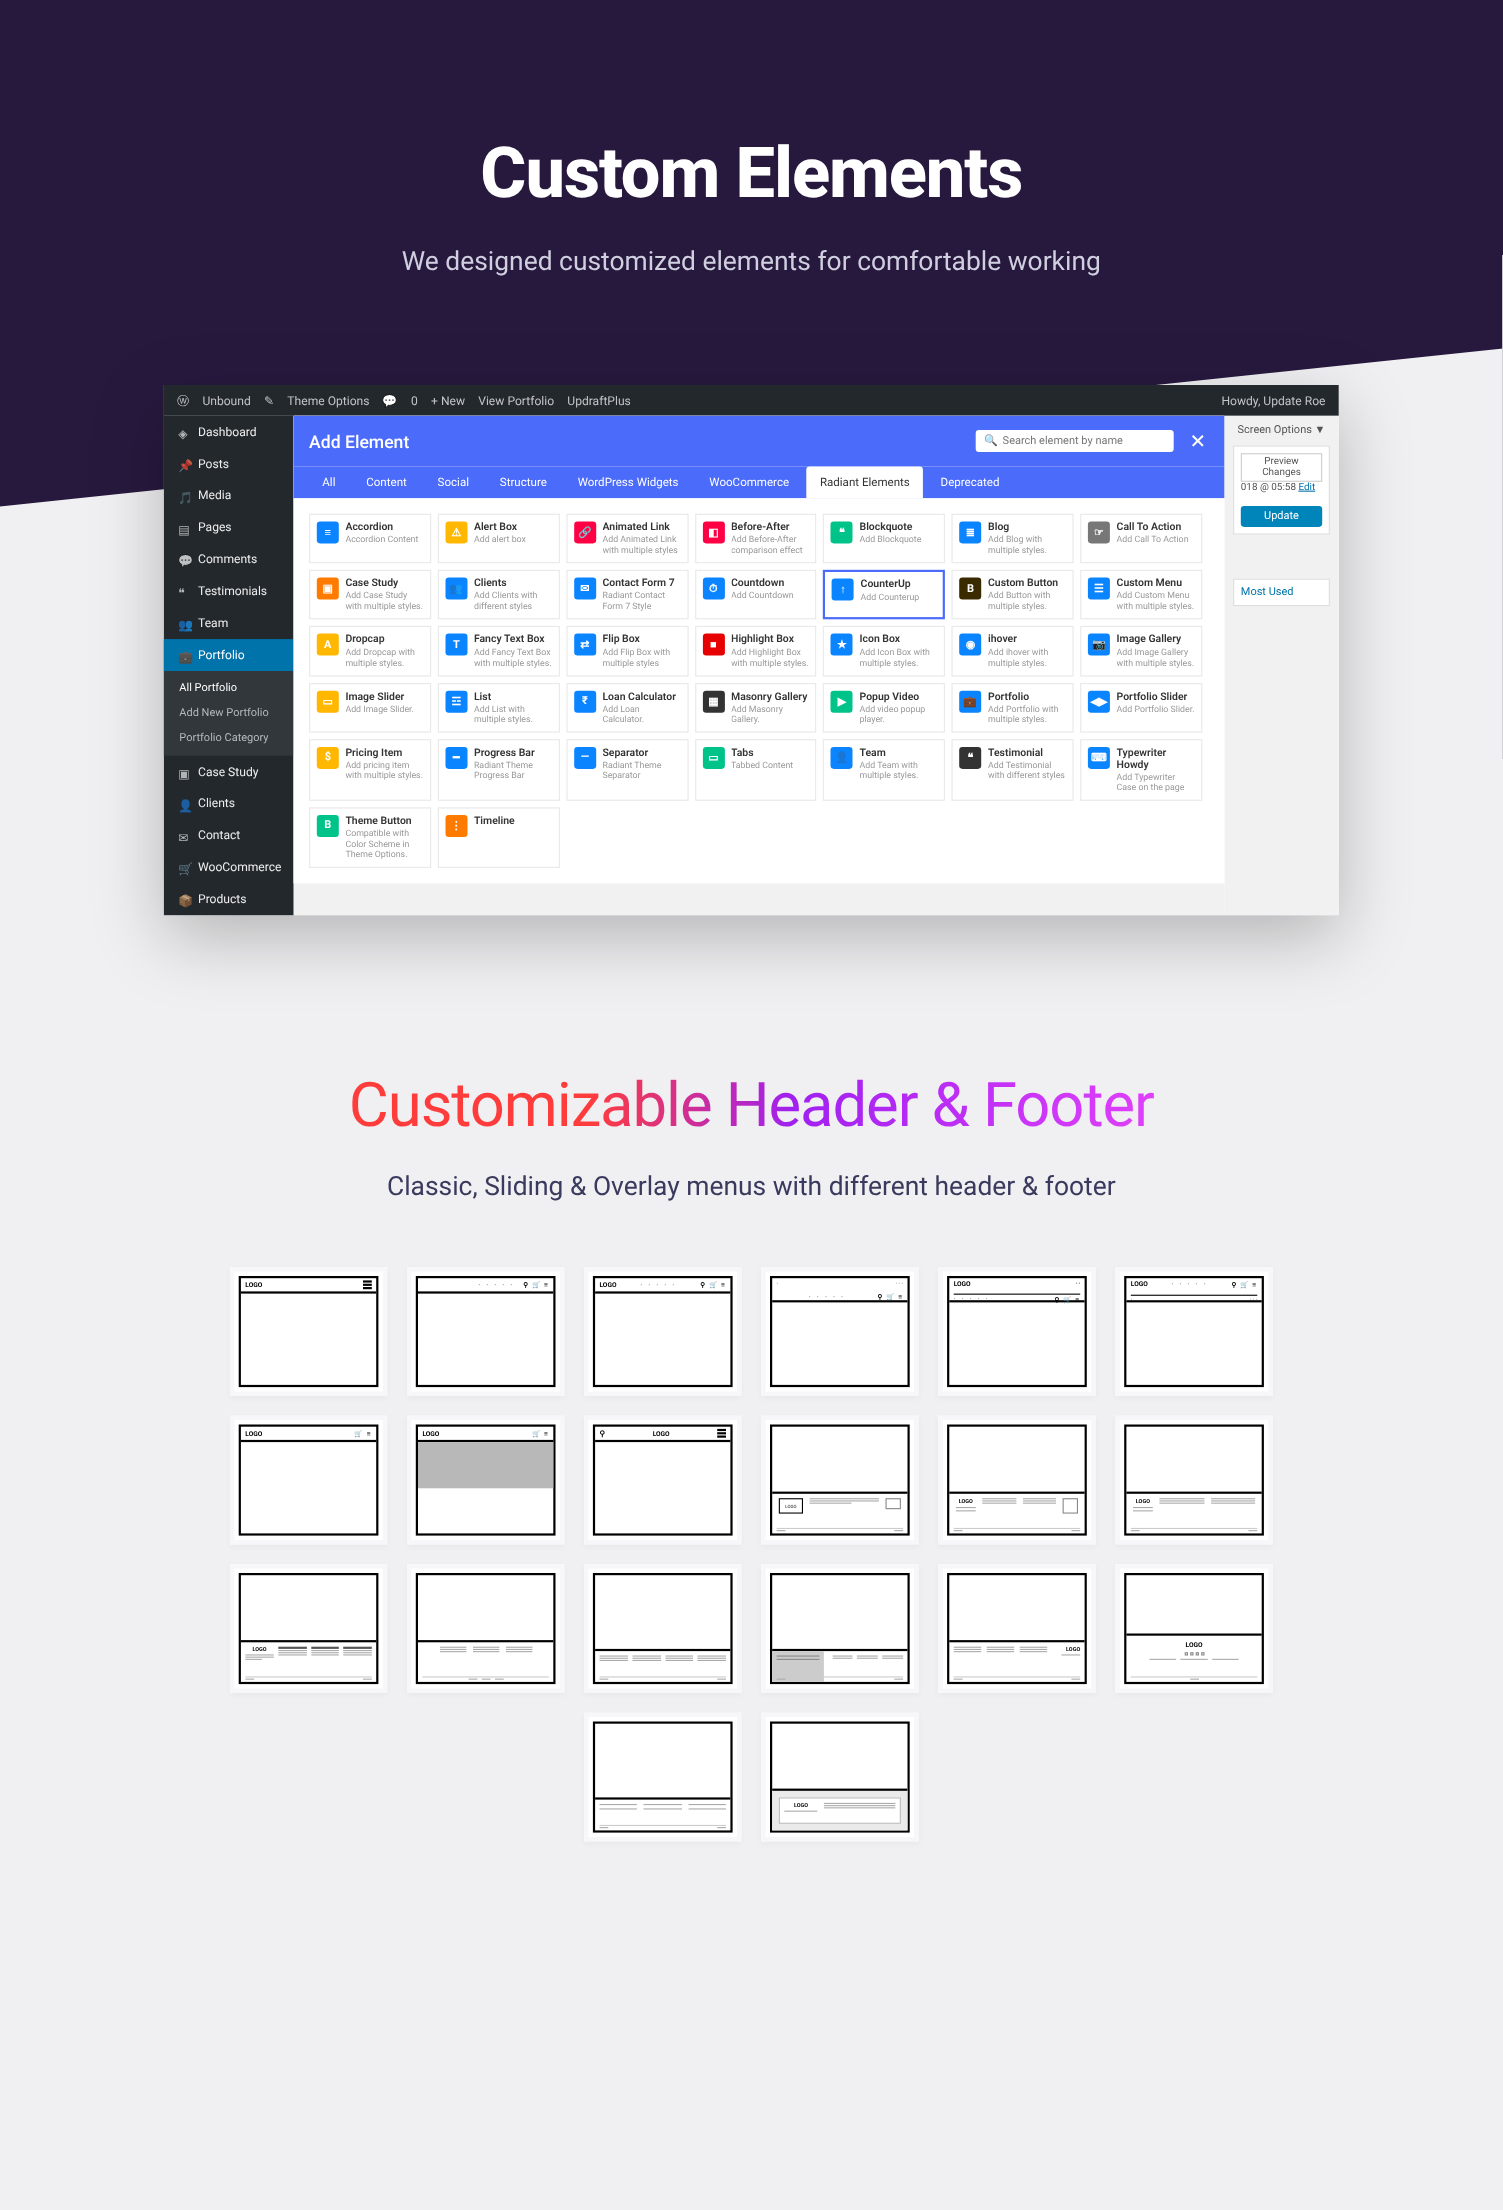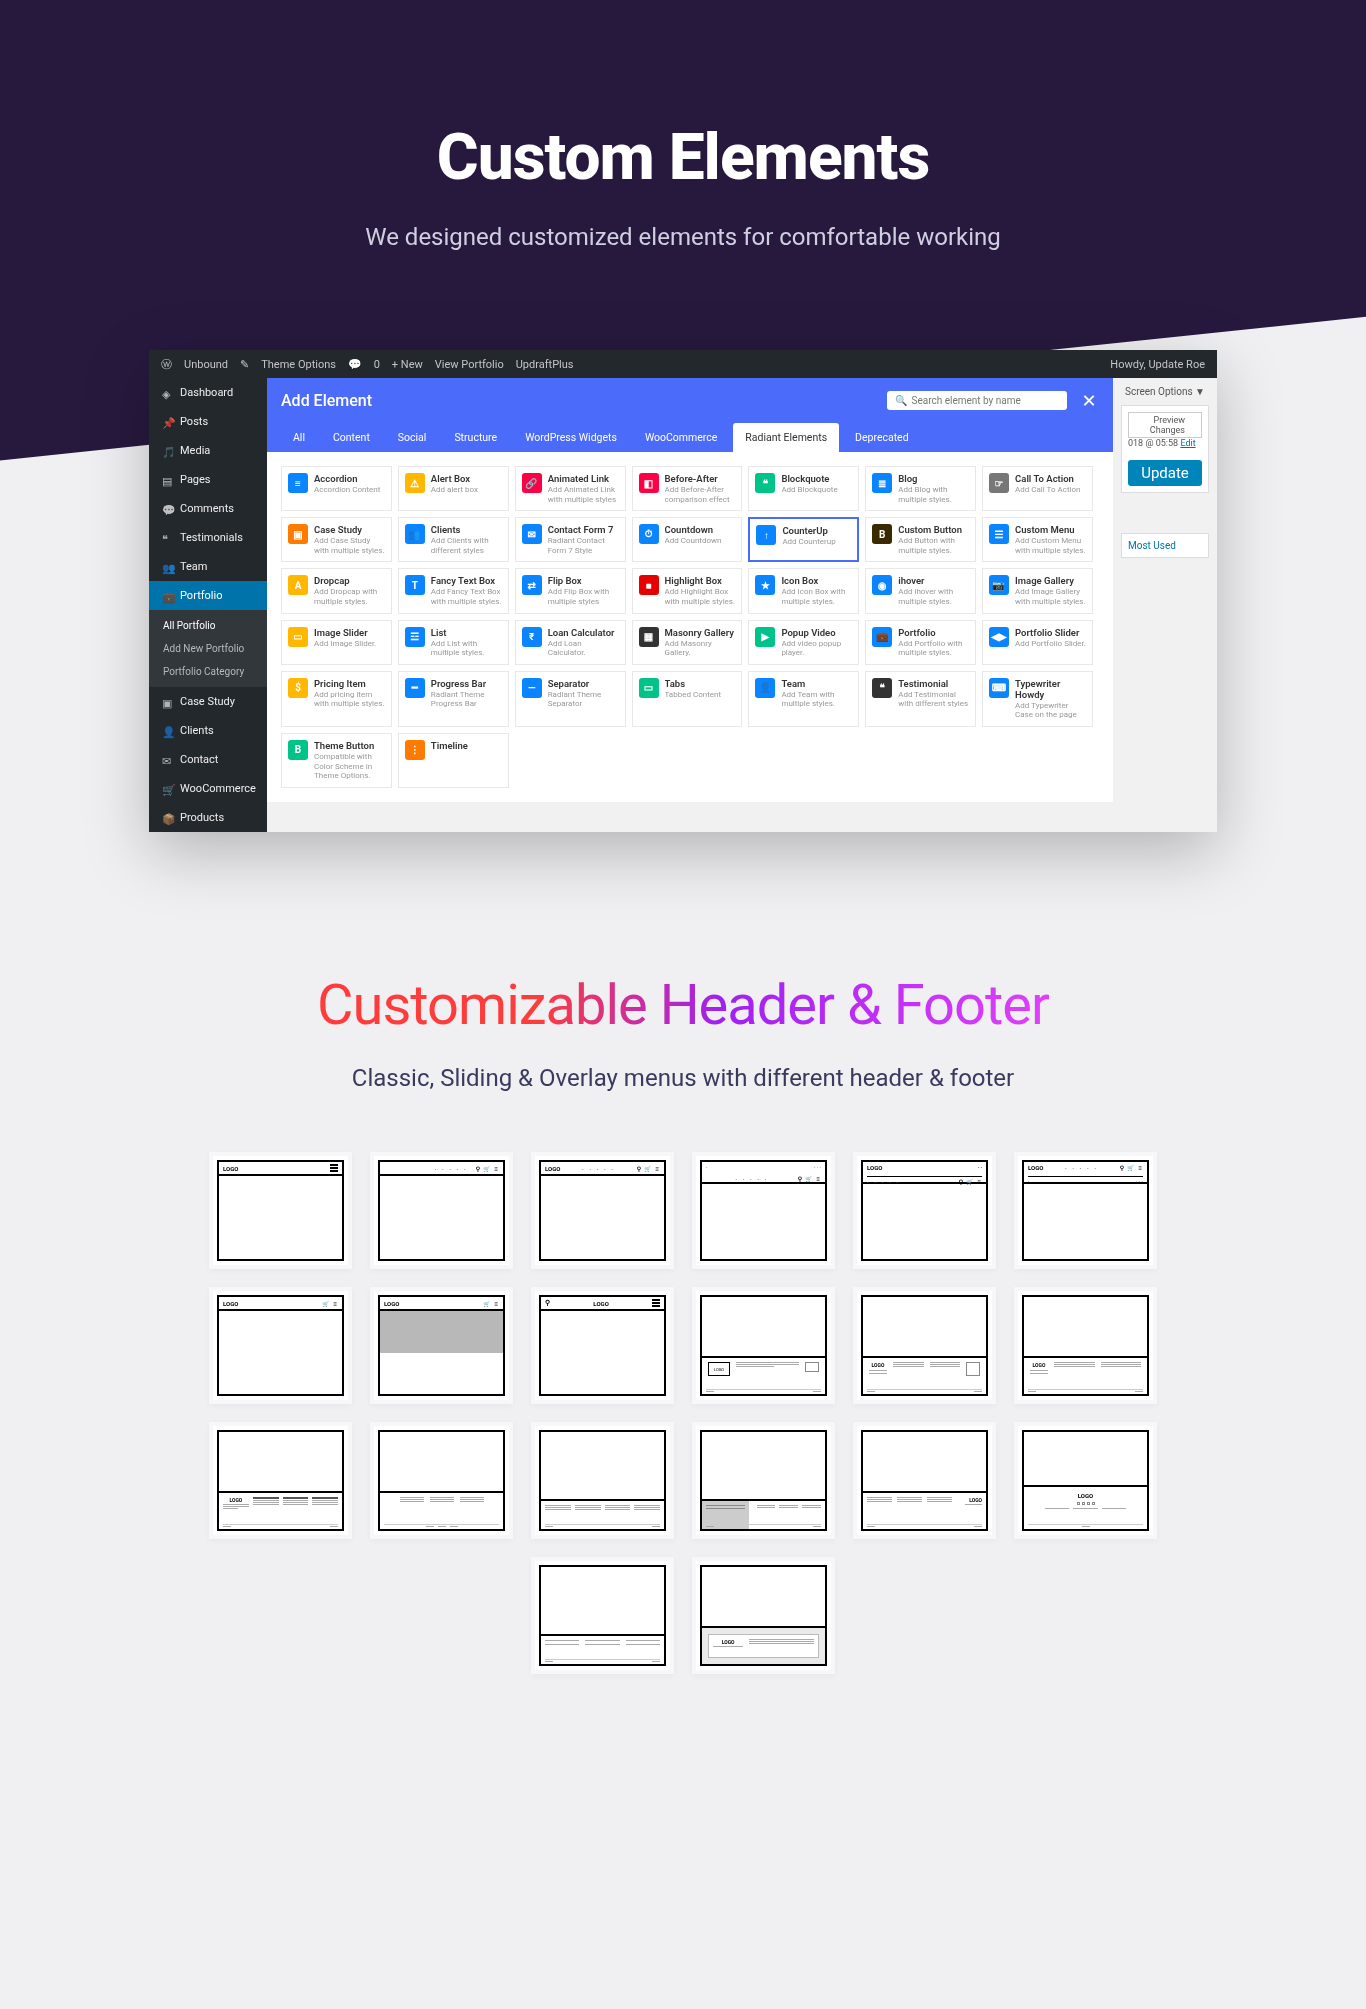--- a/index.html
+++ b/index.html
@@ -15,21 +15,21 @@
 .wp-topbar .howdy{margin-left:auto}
 .wp-body{display:flex}
 .wp-sidebar{width:118px;background:#23282d;color:#eee;font-size:11px}
 .wp-menu-item{padding:8px 10px;display:flex;align-items:center;gap:8px;color:#eee;border-left:3px solid transparent}
 .wp-menu-item.active{background:#0073aa;color:#fff;border-left-color:#0073aa}
 .wp-submenu{background:#32373c;padding:4px 0}
 .wp-submenu div{padding:6px 14px;color:#b4b9be;font-size:10px}
 .wp-submenu div.sel{color:#fff}
 .wp-main{flex:1;background:#f1f1f1;position:relative}
 .wp-right{width:104px;background:#f1f1f1;padding:8px;font-size:10px;color:#555}
-.wp-right .btn{background:#0085ba;color:#fff;padding:4px 10px;border-radius:3px;text-align:center;margin-top:12px;font-size:15px}
+.wp-right .btn{background:#0085ba;color:#fff;padding:4px 10px;border-radius:3px;text-align:center;margin-top:12px;font-size:10px}
 .wp-right .box{border:1px solid #ddd;background:#fff;margin-top:40px;padding:6px;font-size:10px}
 .modal{background:#fff;margin:0}
 .modal-head{background:#4b6bfb;color:#fff;padding:12px 14px;display:flex;align-items:center;gap:12px}
 .modal-title{font-size:16px;font-weight:500}
 .modal-search{margin-left:auto;background:#fff;border-radius:3px;padding:4px 8px;font-size:10px;color:#777;width:180px;display:flex;align-items:center;gap:4px}
 .modal-close{color:#fff;font-size:18px;width:20px;text-align:center}
 .modal-tabs{background:#4b6bfb;display:flex;padding:0 14px;gap:4px;font-size:10.5px}
 .modal-tab{padding:8px 12px;color:#fff;cursor:pointer}
 .modal-tab.active{background:#fff;color:#333;border-radius:3px 3px 0 0}
 .elements-grid{background:#fff;padding:14px;display:flex;flex-wrap:wrap;gap:6px}
@@ -427,21 +427,21 @@
                 <div class="el-title">Timeline</div>
                 <div class="el-desc"></div>
               </div>
             </div>
           </div>
       </div>
     </div>
     <div class="wp-right">
       <div style="text-align:center">Screen Options ▼</div>
       <div style="border:1px solid #ddd;background:#fff;padding:6px;margin-top:8px">
-        <div style="text-align:right;border:1px solid #ccc;padding:2px 16px;display:inline-block;float:right;font-size:9px">Preview Changes</div>
+        <div style="text-align:center;border:1px solid #ccc;padding:2px 16px;display:inline-block;float:right;font-size:9px">Preview Changes</div>
         <div style="clear:both;margin-top:20px;font-size:9px"><span>018 @ 05:58</span> <span style="color:#0073aa;text-decoration:underline">Edit</span></div>
         <div class="btn">Update</div>
       </div>
       <div class="box">
         <div style="color:#0073aa">Most Used</div>
       </div>
     </div>
   </div>
 </div>
 

